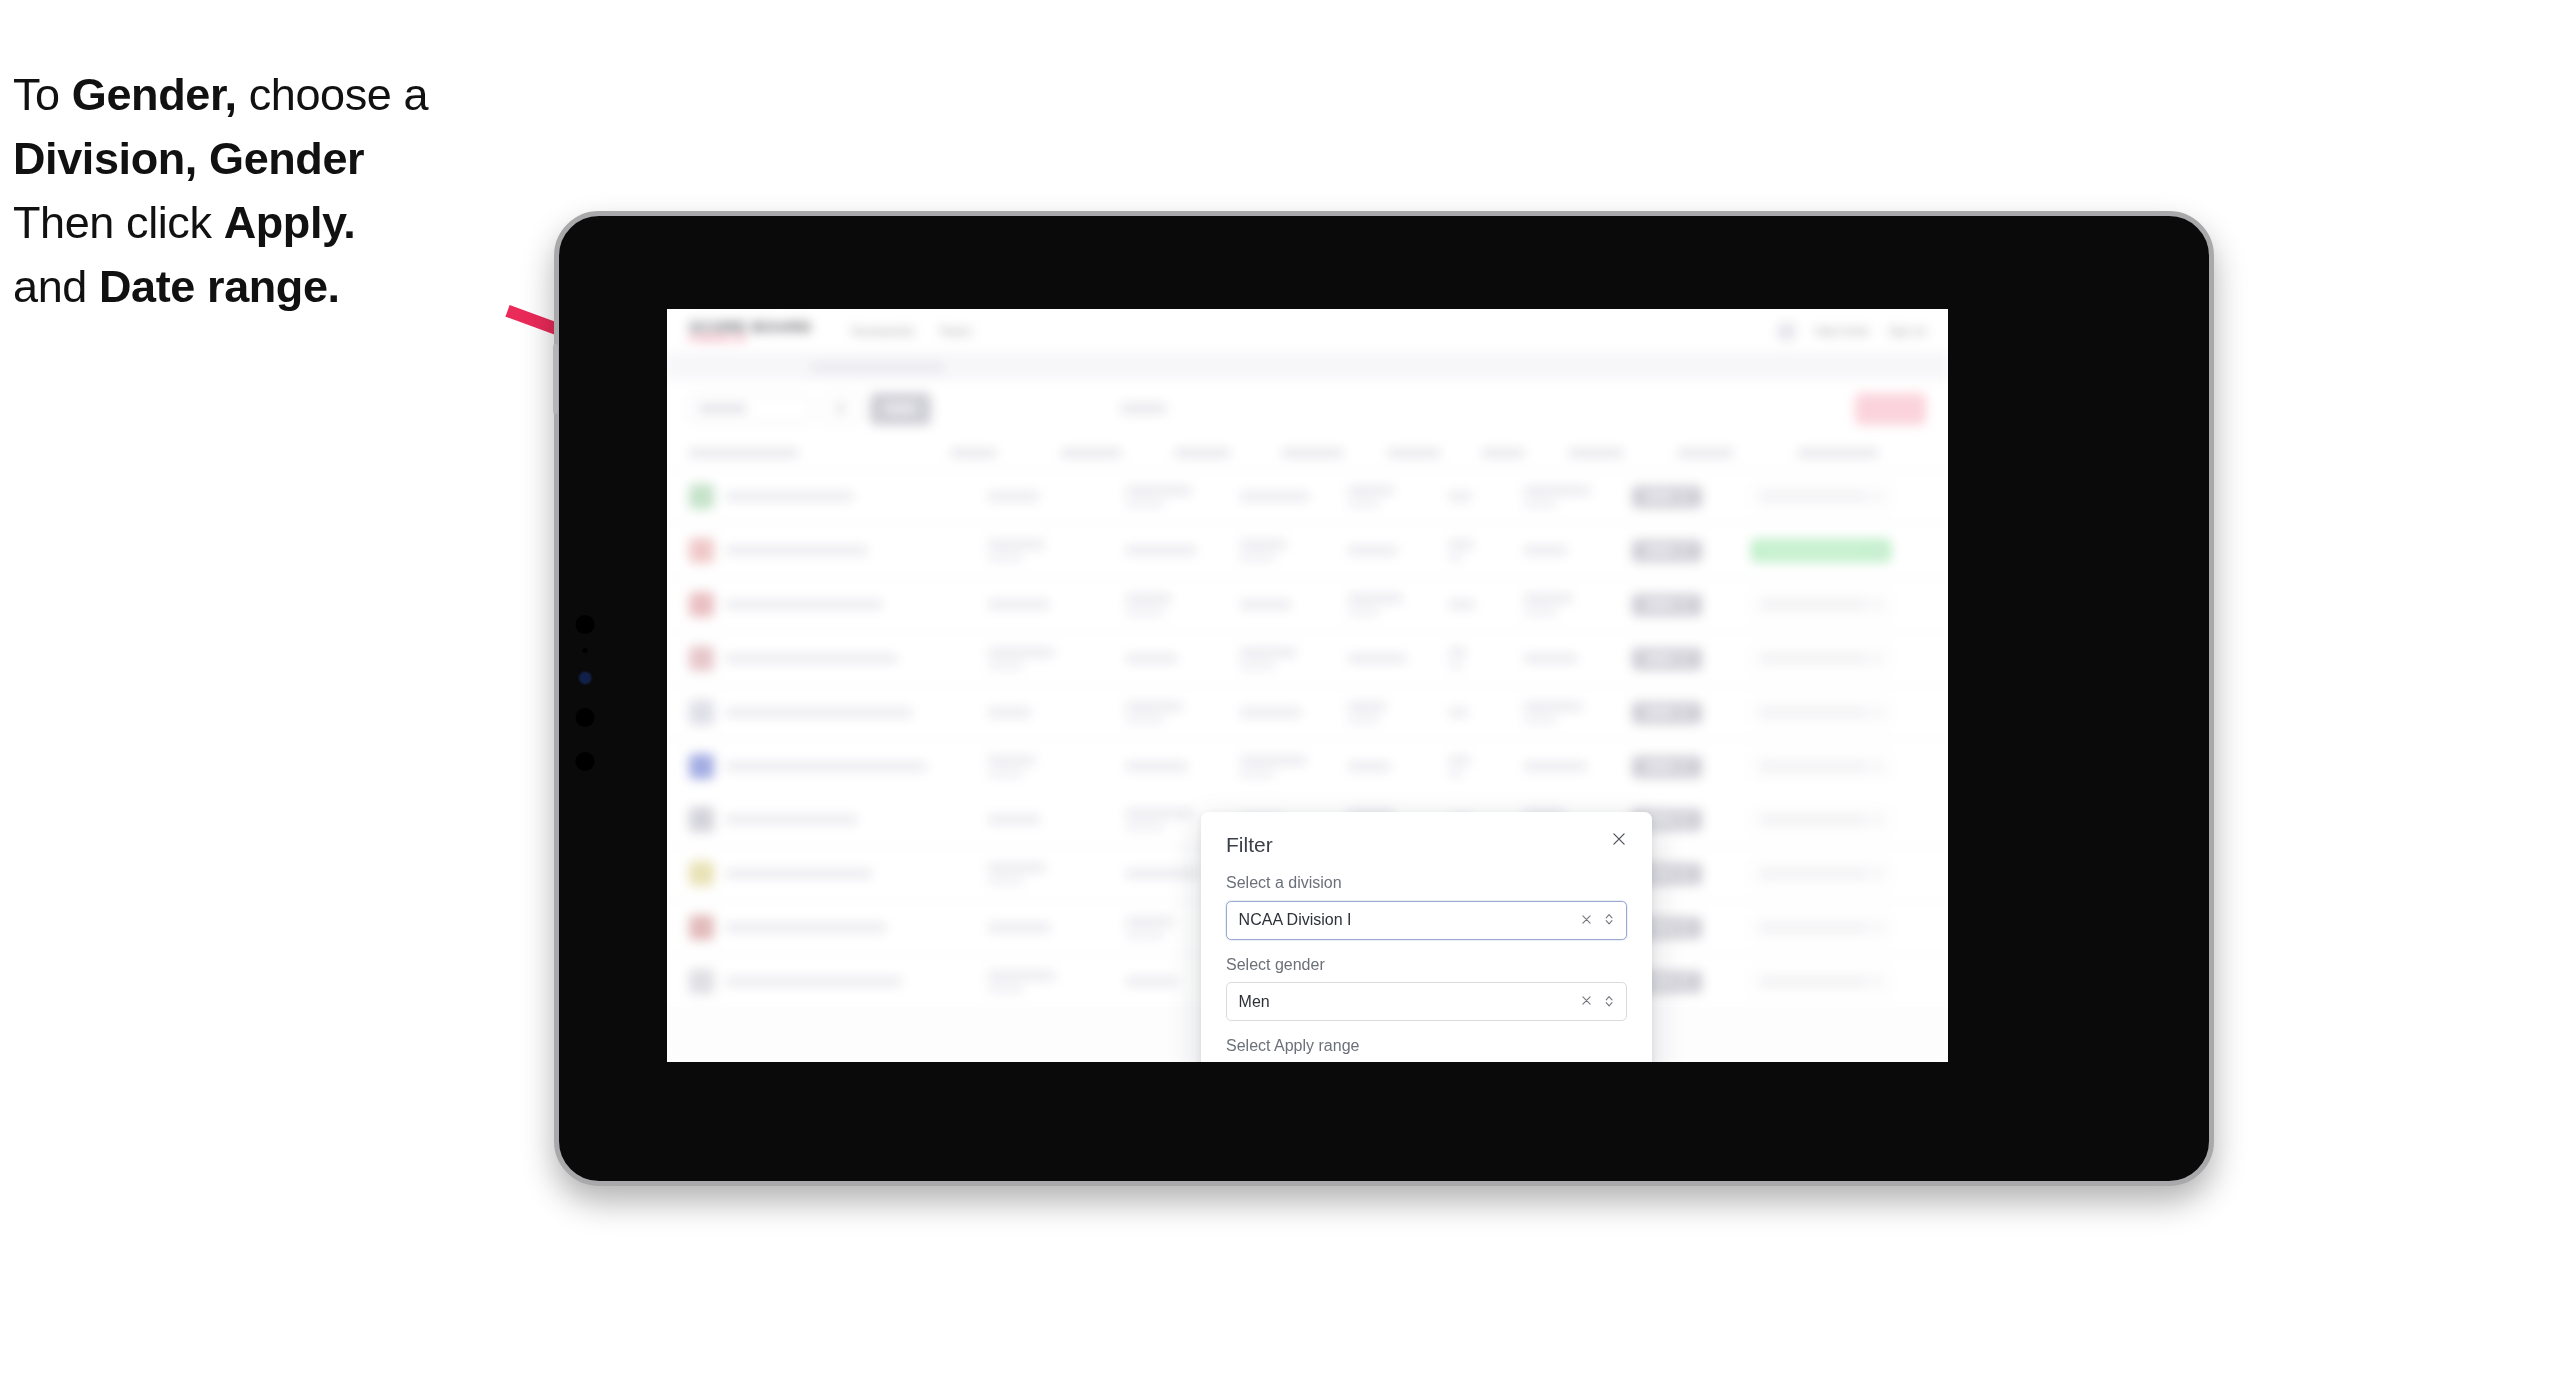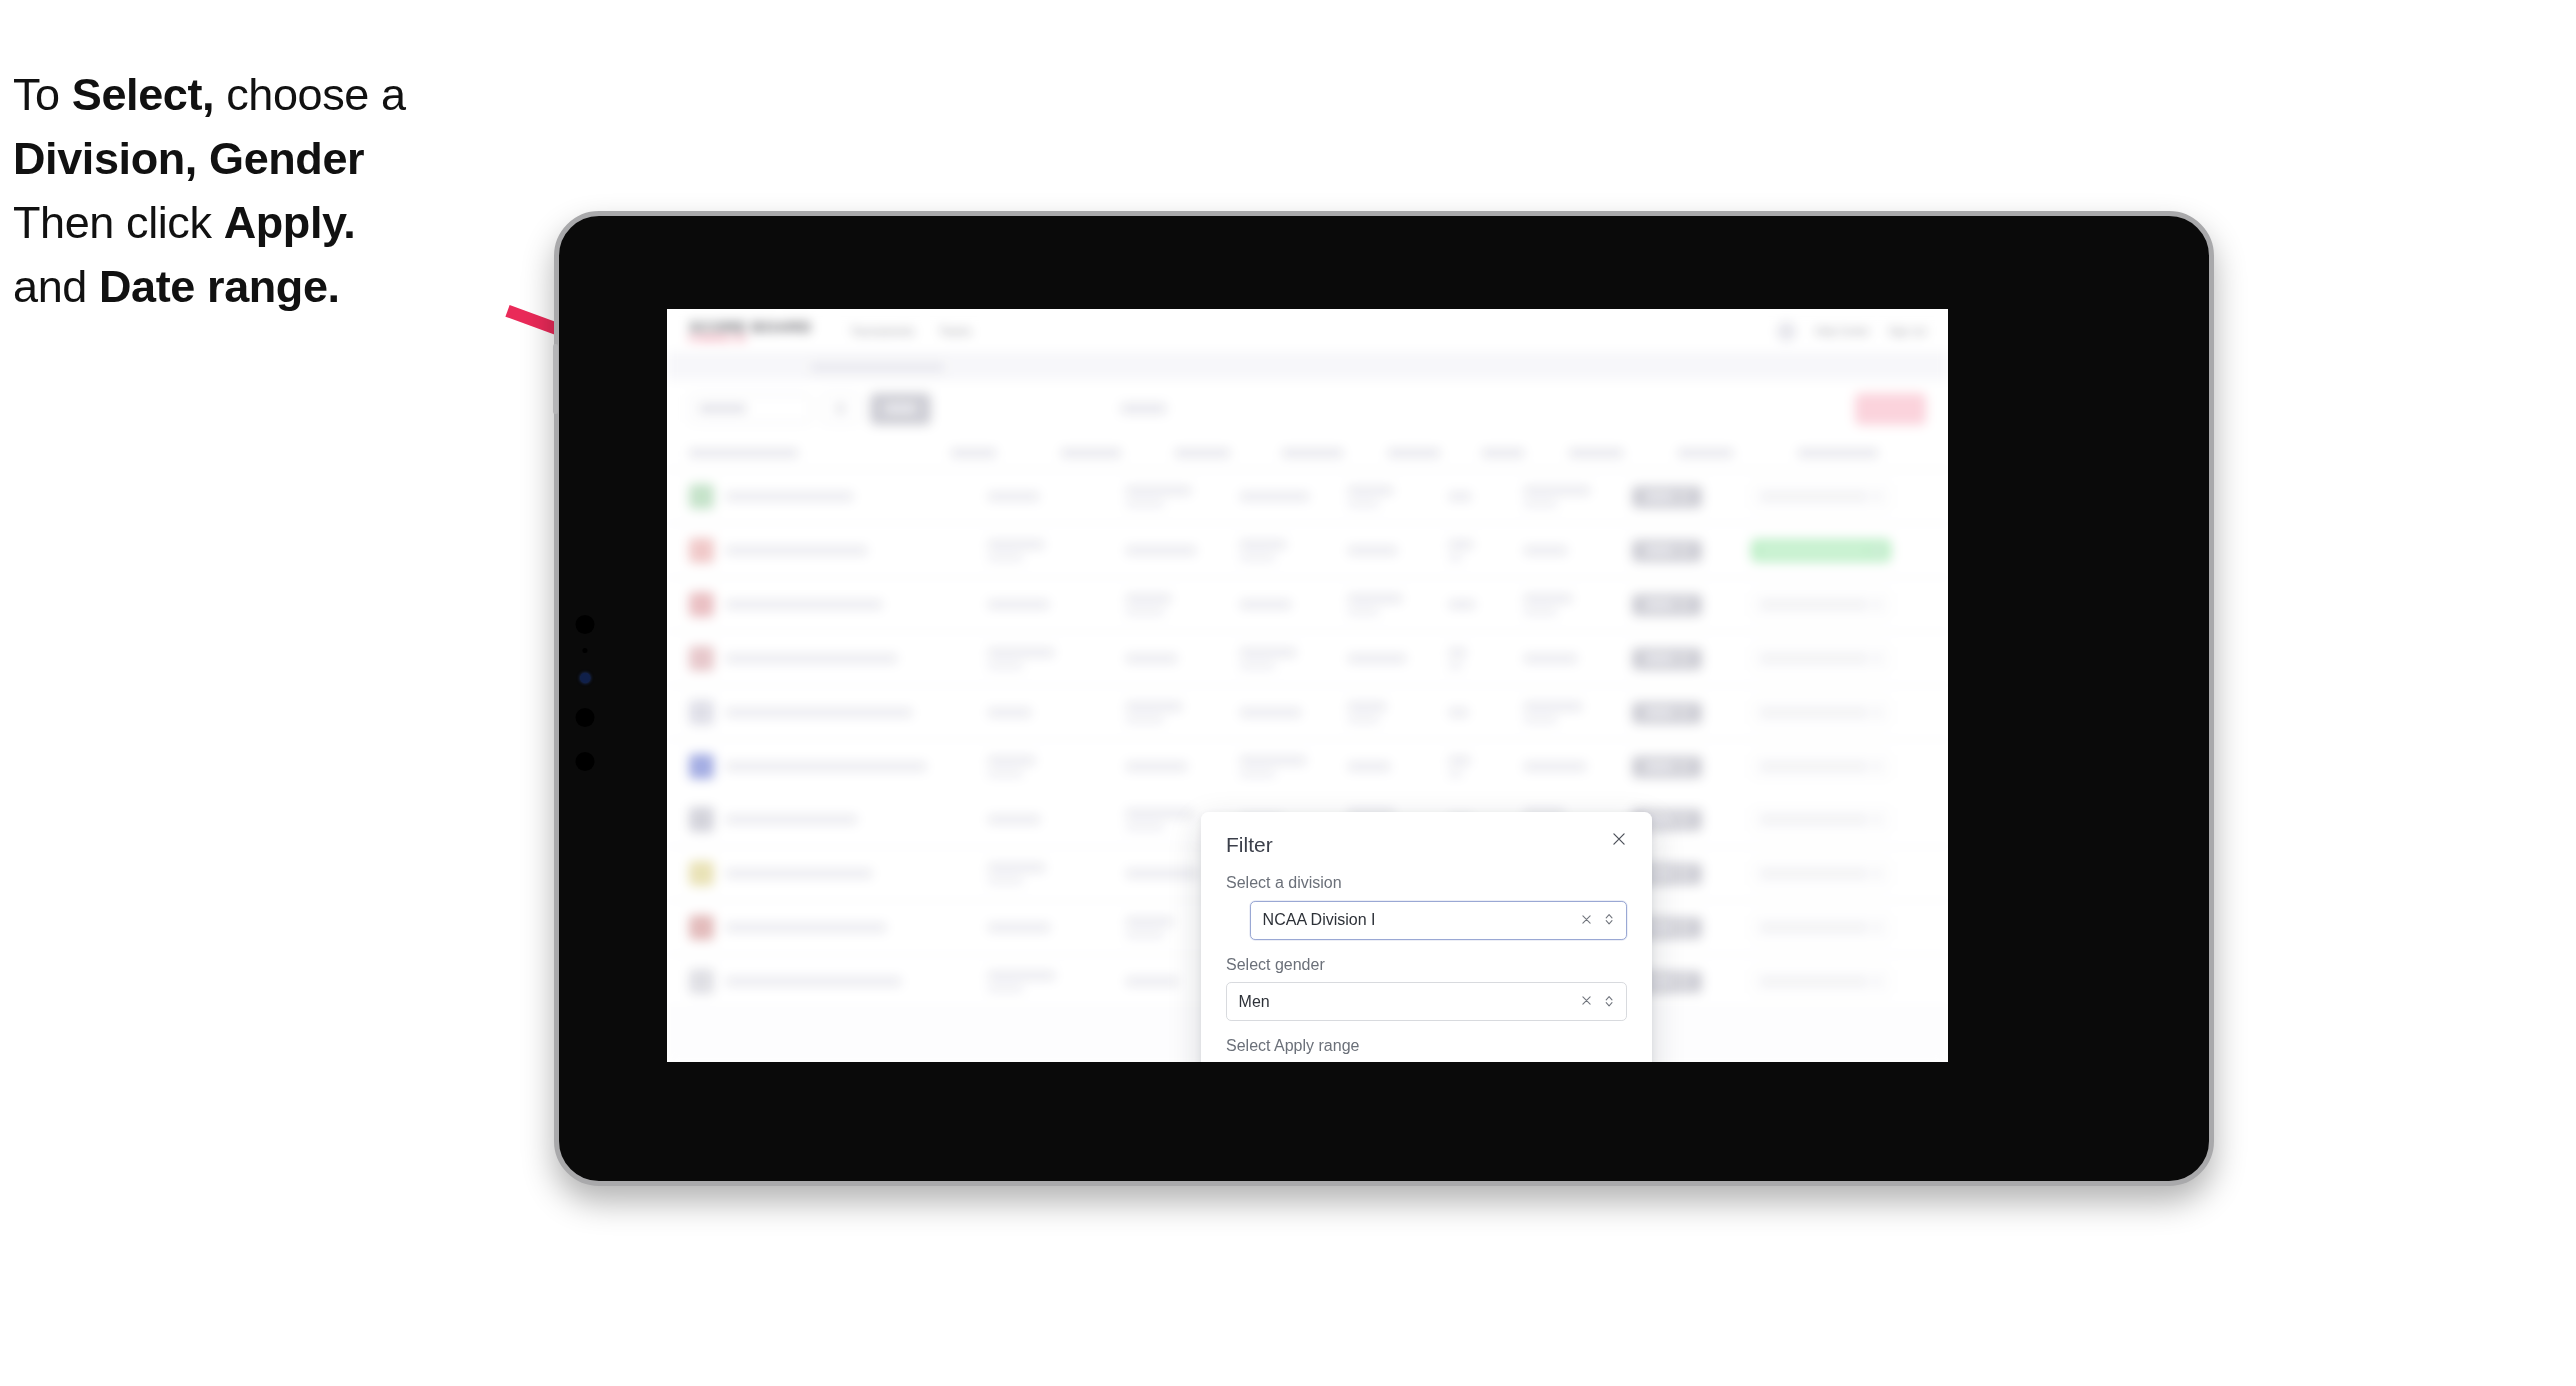--- a/index.html
+++ b/index.html
@@ -208,32 +208,32 @@
   .m-field {
     height: 39px;
     border: 0.7px solid #d8dade;
     border-radius: 5.1px;
     background: #fff;
     display: flex;
     align-items: center;
     padding: 0 11.6px;
     margin-bottom: 16px;
   }
-  .m-field.focused { border: 0.7px solid #9aa8d4; box-shadow: 0 0 0 0.7px rgba(154,168,212,.25); margin-left: 24px; }
+  .m-field.focused { border: 0.7px solid #9aa8d4; box-shadow: 0 0 0 0.7px rgba(154,168,212,.25); }
   .m-value { font-size: 16px; color: #2d3138; flex: 1; }
   .f-icons { display: flex; align-items: center; gap: 11.6px; color: #71757d; }
 </style>
 </head>
 <body>
 
 <div id="stage">
 
   <div id="caption">
     <div>
-      <span>To </span><span class="b">Select,</span><span> choose a</span>
+      <span>To </span><span class="b">Gender,</span><span> choose a</span>
     </div>
     <div>
       <span class="b">Division, Gender</span>
     </div>
     <div>
       <span>Then click </span><span class="b">Apply.</span>
     </div>
     <div>
       <span>and </span><span class="b">Date range.</span>
     </div>

